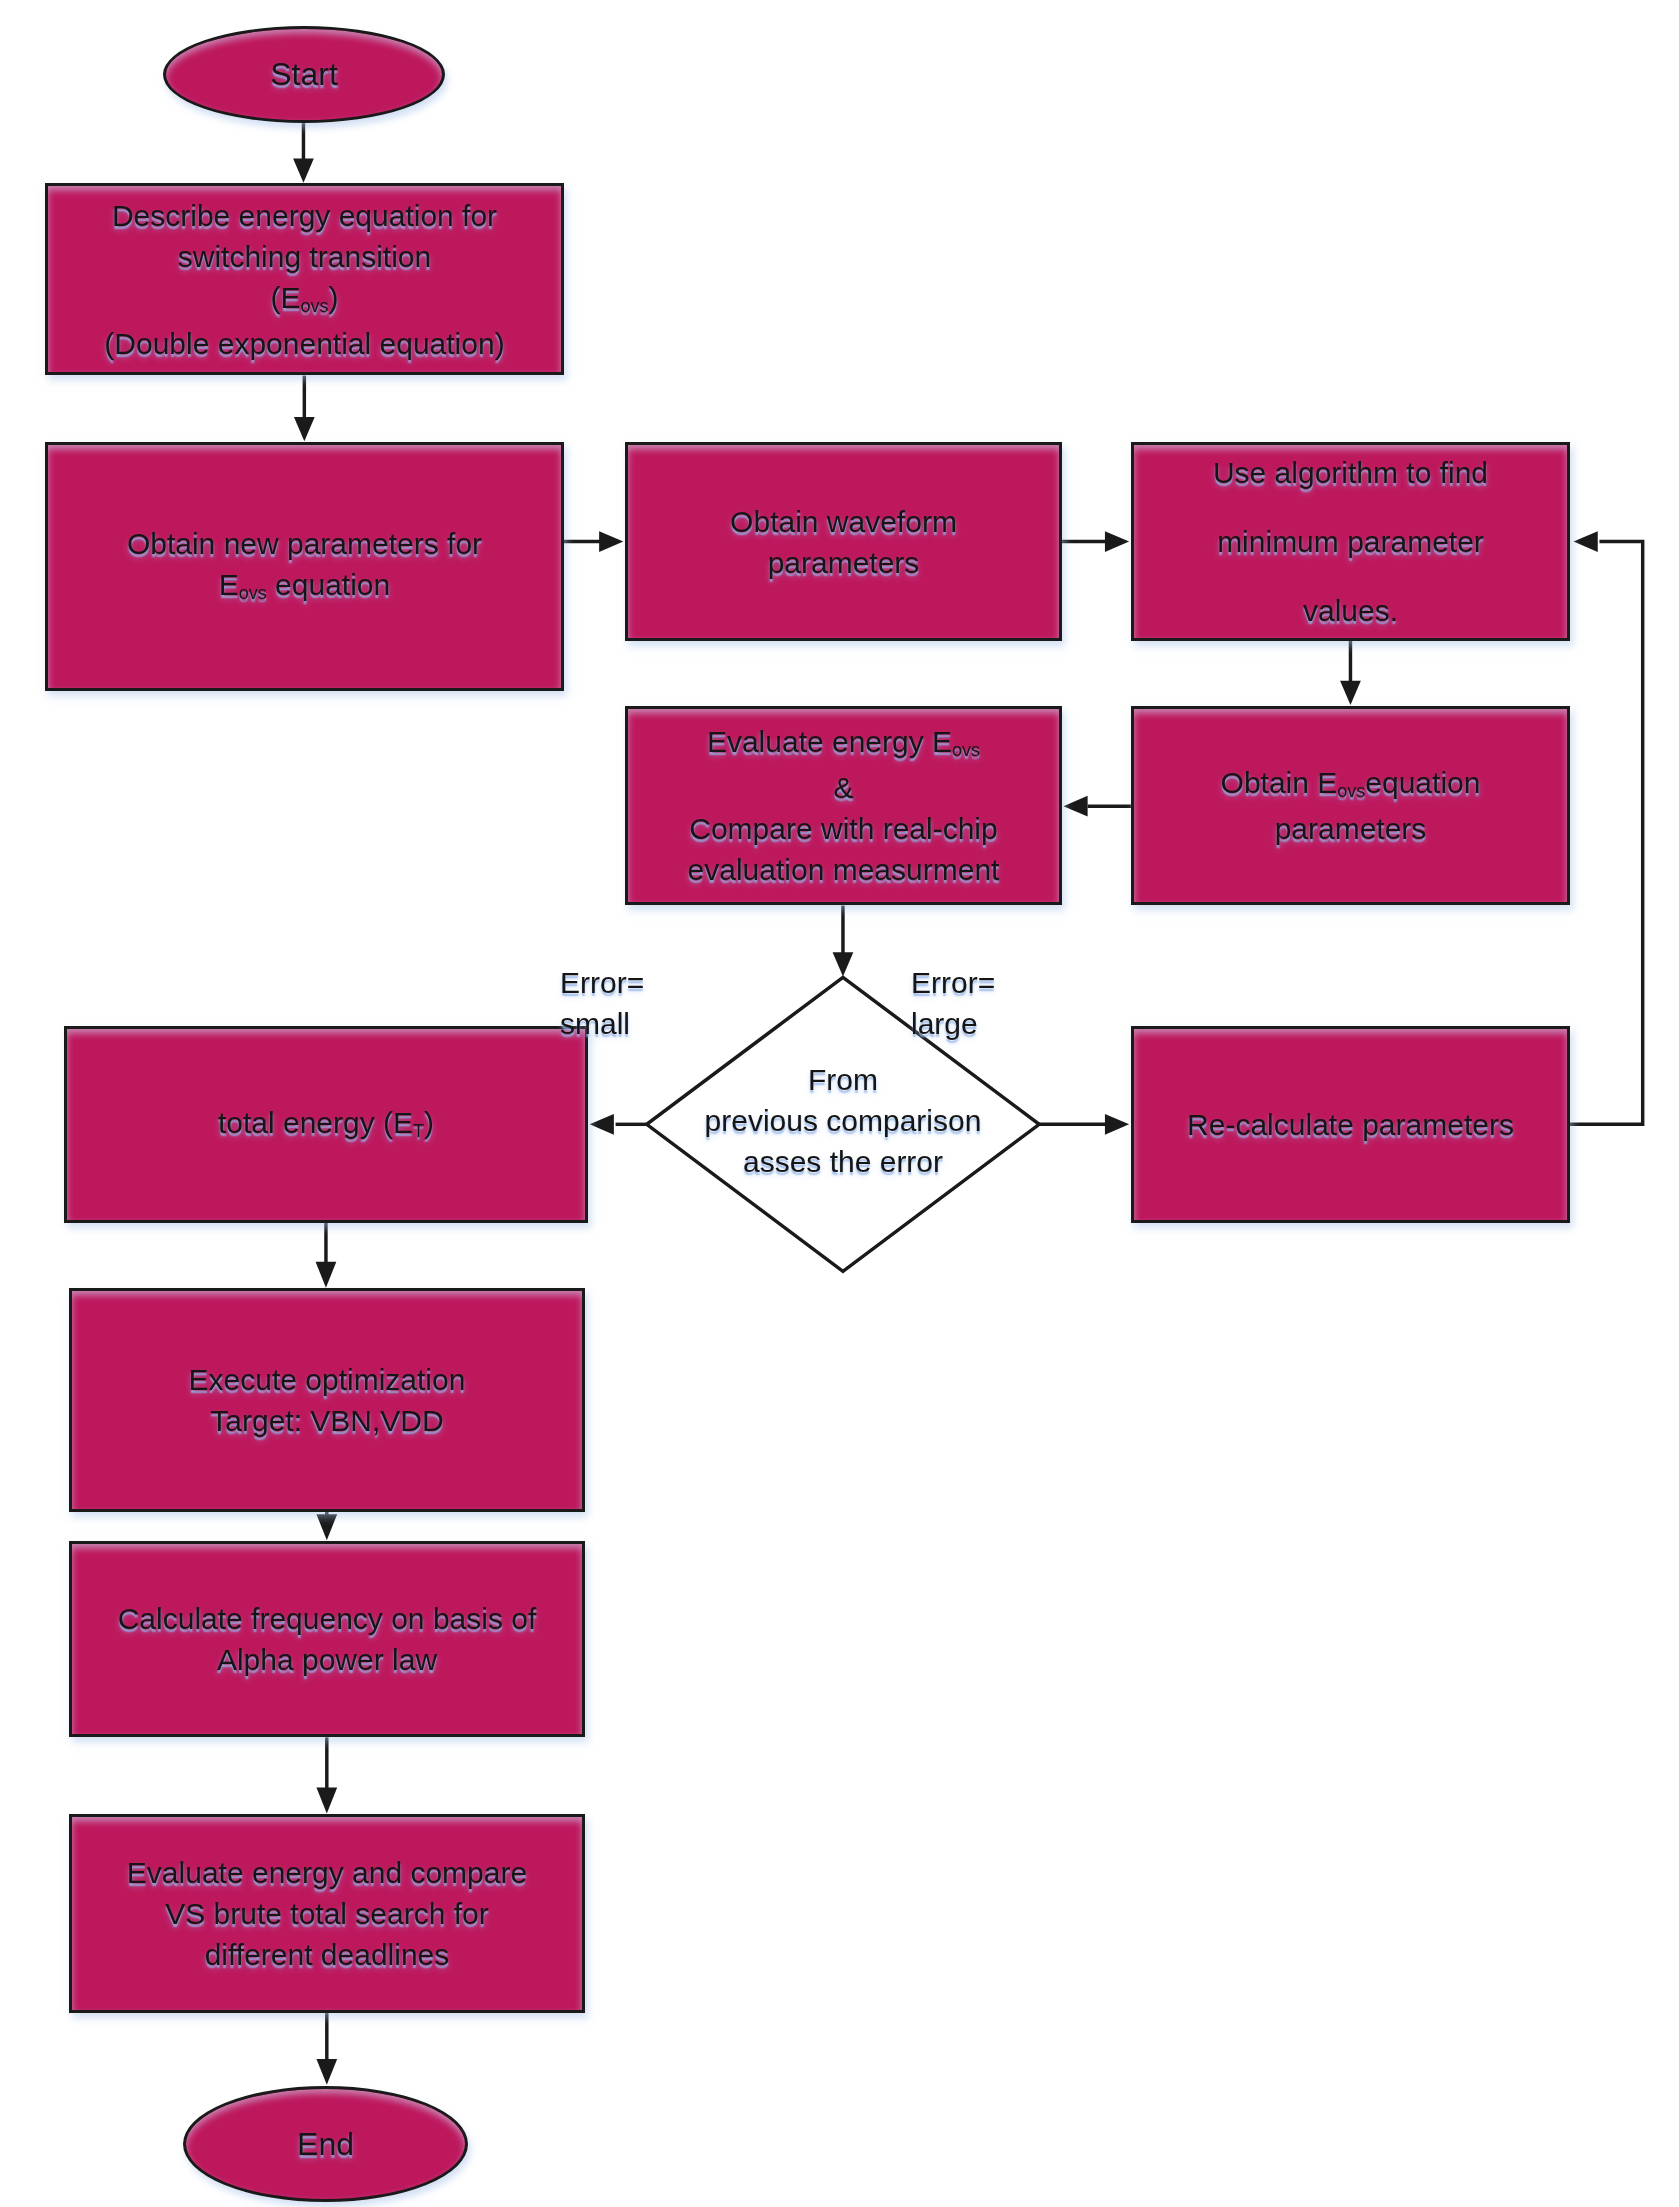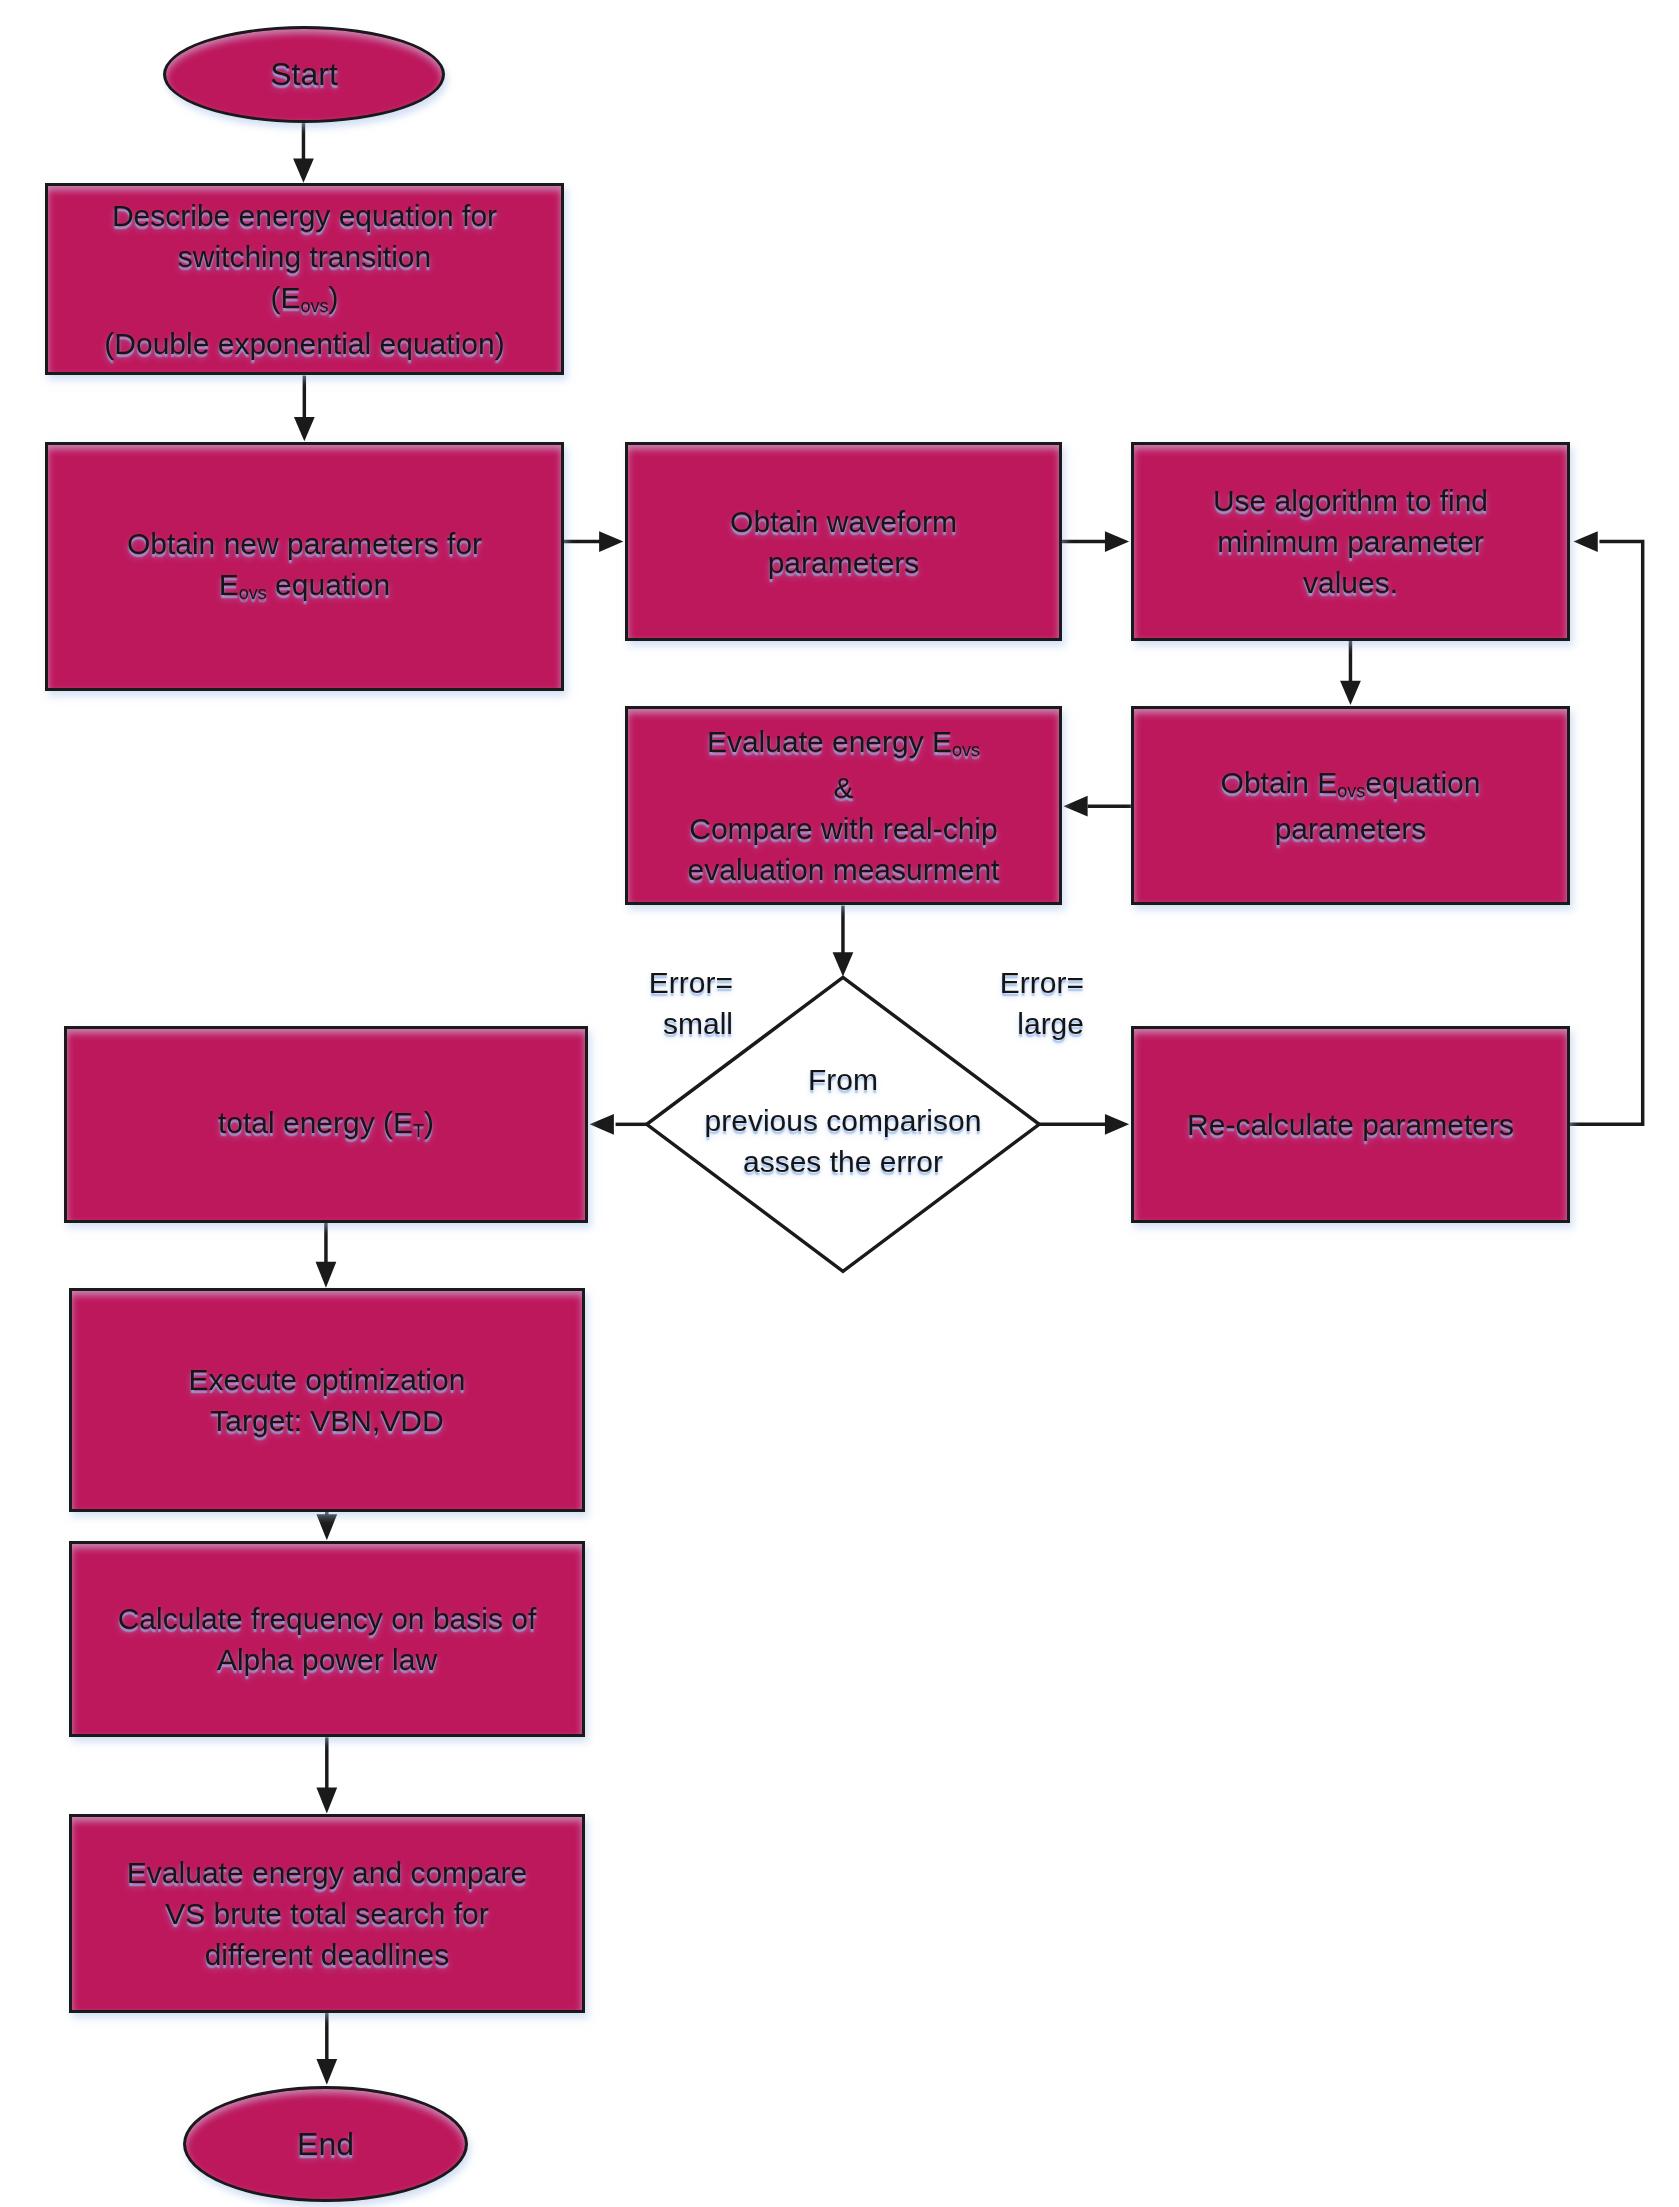--- a/index.html
+++ b/index.html
@@ -19,21 +19,21 @@
   }
   .terminator{border-radius:50%;font-size:32px;}
   .shape-text, .bline{
     text-shadow:0 2.6px 1.7px rgba(146,180,232,.85), 0 4.3px 6px rgba(166,193,236,.40);
   }
   .bline{white-space:nowrap;}
   .sub{
     font-size:0.60em;position:relative;top:0.24em;letter-spacing:0;
   }
   .free-label{
-    position:absolute;z-index:3;text-align:right;font-size:30px;line-height:41px;
+    position:absolute;z-index:3;text-align:left;font-size:30px;line-height:41px;
     text-shadow:0 2.6px 1.7px rgba(146,180,232,.85), 0 4.3px 6px rgba(166,193,236,.40);
   }
   .diamond-text{
     position:absolute;z-index:3;text-align:center;font-size:30px;line-height:41px;
     text-shadow:0 2.6px 1.7px rgba(146,180,232,.85), 0 4.3px 6px rgba(166,193,236,.40);
   }
   svg line, svg polyline{stroke:var(--stroke,#1a1a1a);stroke-width:4;fill:none;}
   svg polygon.head{fill:var(--stroke,#1a1a1a);stroke:none;}
   svg polygon.decision{fill:#ffffff;stroke:var(--stroke,#1a1a1a);stroke-width:4;}
 </style>
@@ -118,21 +118,21 @@
   <div class="shape" style="left:45px;top:442px;width:519px;height:249px;">
     <div class="bline">Obtain new parameters for</div>
     <div class="bline"><span>E</span><span class="sub">ovs</span><span> equation</span></div>
   </div>
 
   <div class="shape" style="left:625px;top:442px;width:437px;height:199px;">
     <div class="bline">Obtain waveform</div>
     <div class="bline">parameters</div>
   </div>
 
-  <div class="shape" style="left:1131px;top:442px;width:439px;height:199px;">
+  <div class="shape" style="left:1131px;top:442px;width:439px;height:199px;gap:28px;">
     <div class="bline">Use algorithm to find</div>
     <div class="bline">minimum parameter</div>
     <div class="bline">values.</div>
   </div>
 
   <div class="shape" style="left:1131px;top:706px;width:439px;height:199px;">
     <div class="bline"><span>Obtain E</span><span class="sub">ovs</span><span>equation</span></div>
     <div class="bline">parameters</div>
   </div>
 

